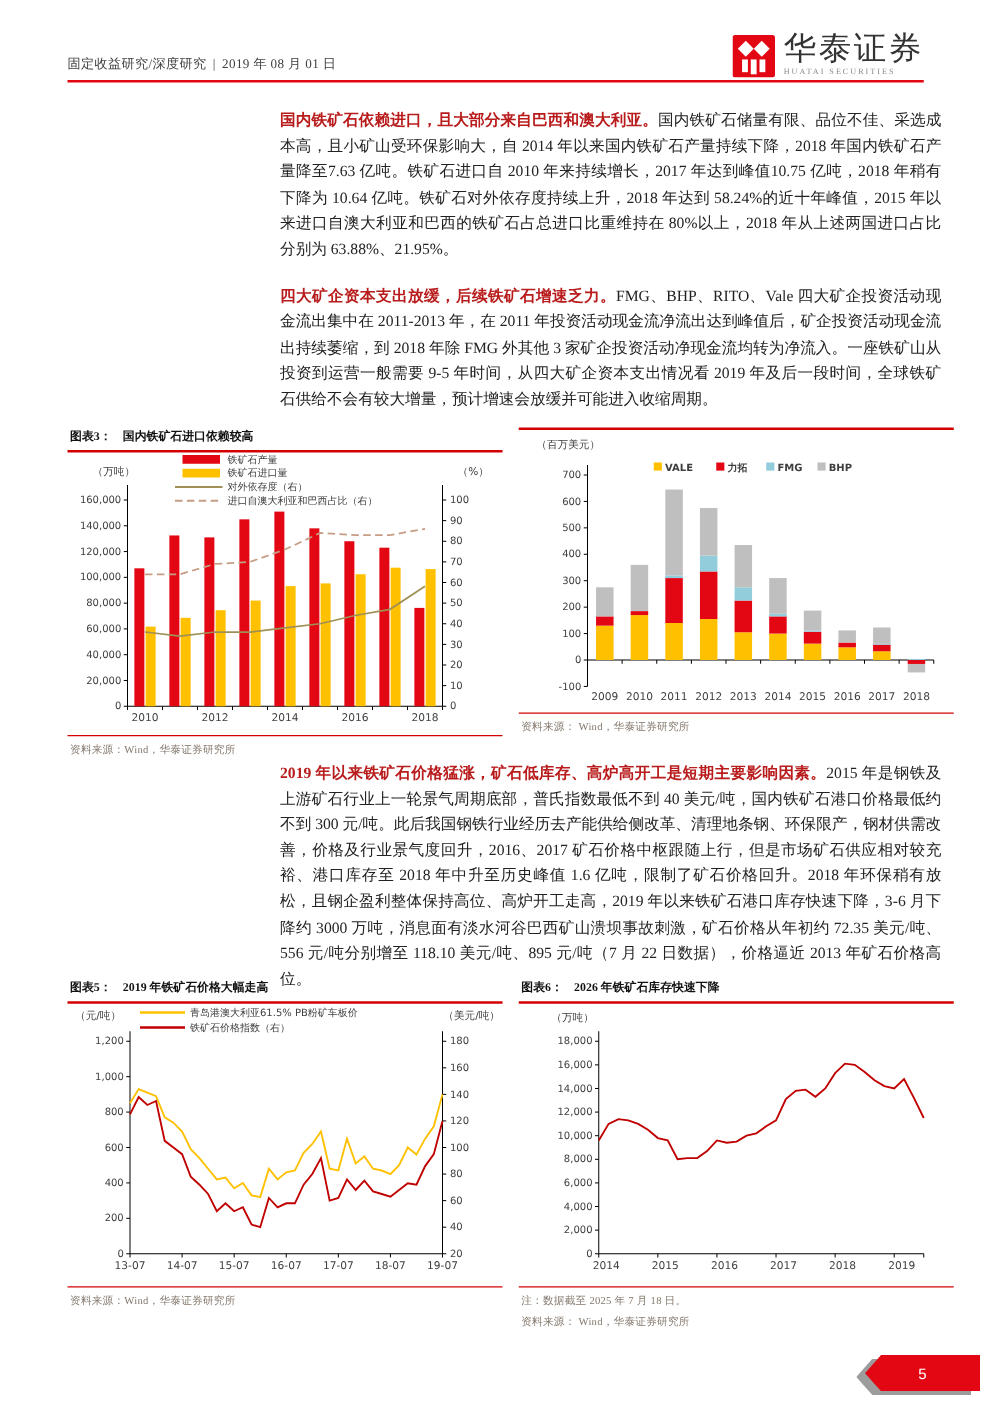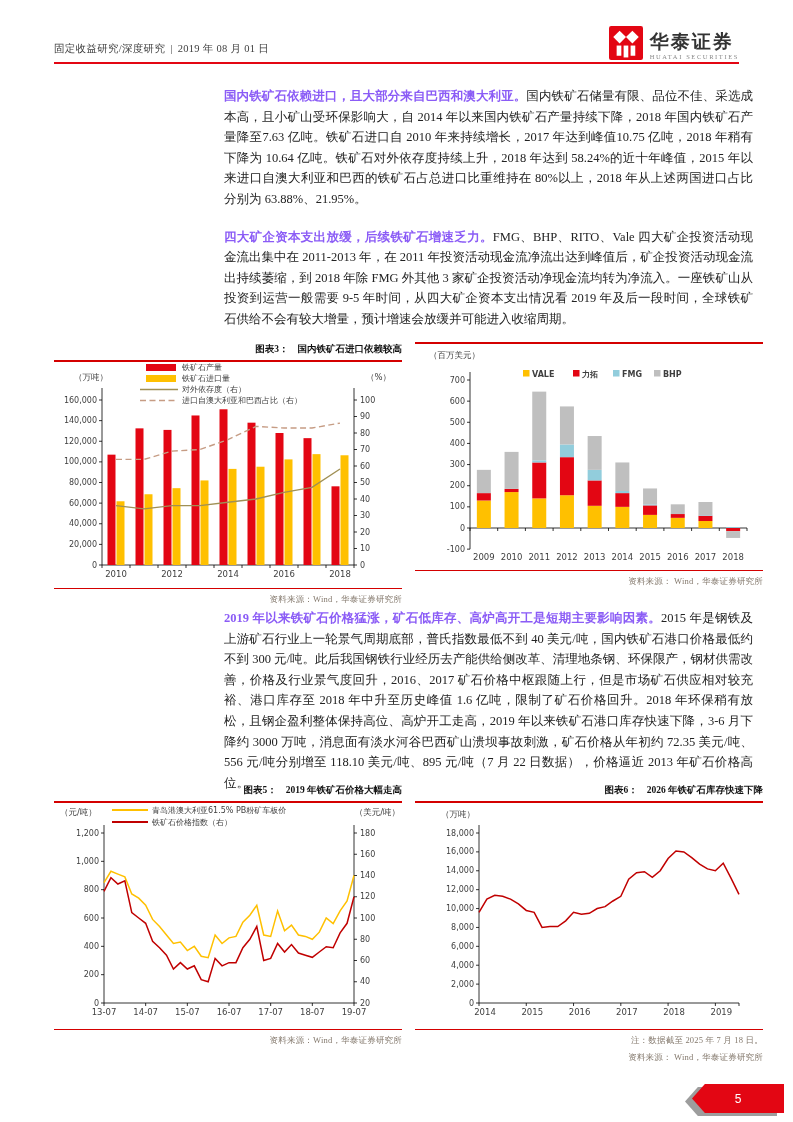--- a/index.html
+++ b/index.html
@@ -8,30 +8,30 @@
   .page { position:relative; width:775px; height:1122px; background:#fff; overflow:hidden; margin:0 auto; }
 
   
   .header { position:absolute; left:45px; right:45px; top:26px; }
   .header-inner { display:flex; justify-content:space-between; align-items:flex-end; border-bottom:2px solid #e30613; padding-bottom:4px; }
   .header-meta { font-size:10.5px; color:#3f3f3f; letter-spacing:0.3px; padding-bottom:2px; }
   .hm-divider { margin:0 5px; color:#3f3f3f; }
   .brand { display:flex; align-items:flex-end; gap:7px; margin-bottom:-2px; }
   .brand-mark svg { width:34px; height:34px; display:block; }
   .brand-text { display:flex; flex-direction:column; line-height:1; }
-  .brand-cn { font-size:19px; font-weight:bold; color:#333; letter-spacing:2px; }
+  .brand-cn { font-size:26px; font-weight:normal; color:#333; letter-spacing:2px; }
   .brand-en { font-size:6.5px; color:#8a8a8a; letter-spacing:1.6px; margin-top:3px; }
 
   
   .content { position:absolute; left:215px; right:31px; top:86px; }
   .para { font-size:12.5px; line-height:20.6px; text-align:justify; margin-bottom:17px; color:#222; }
-  .para b { color:#8b5cf6; }
+  .para b { color:#b91c1c; }
 
   
-  .charts-row { position:absolute; left:45px; right:45px; display:flex; gap:13px;text-align:right; }
+  .charts-row { position:absolute; left:45px; right:45px; display:flex; gap:13px; }
   .row-1 { top:342px; }
   .row-2 { top:783px; }
   .fig { width:348px; }
   .fig-title { font-size:9.5px; font-weight:bold; color:#111; padding:1px 0 4px 2px; }
   .fig-title .t2 { margin-left:9px; }
   .fig-rule { border-top:2px solid #d40000; }
   .fig-rule.thin { border-top-width:1px; }
   .fig-canvas { display:block; width:348px; height:226px; }
   .fig-note, .fig-source { font-size:8.5px; color:#84796d; padding:5px 0 0 2px; letter-spacing:0.2px; }
 

